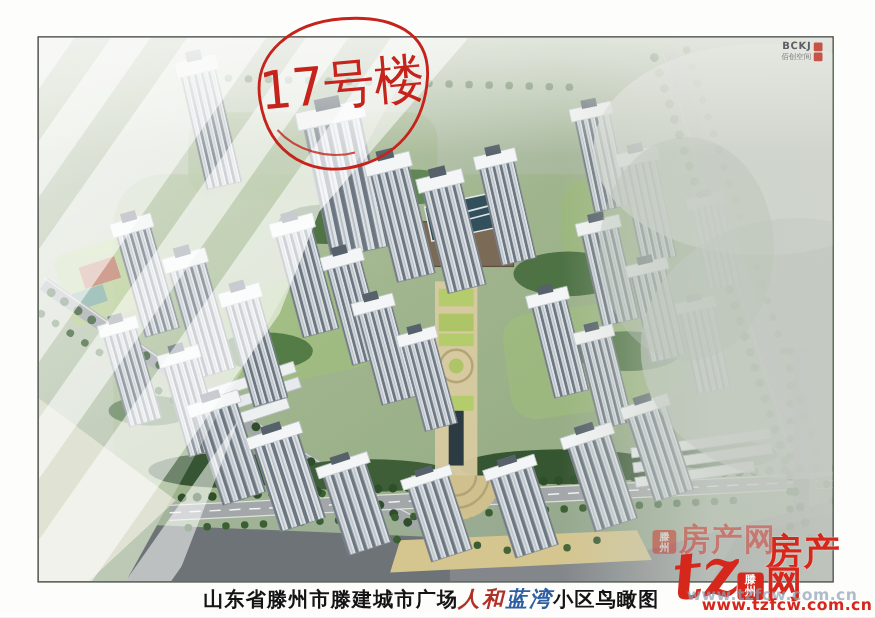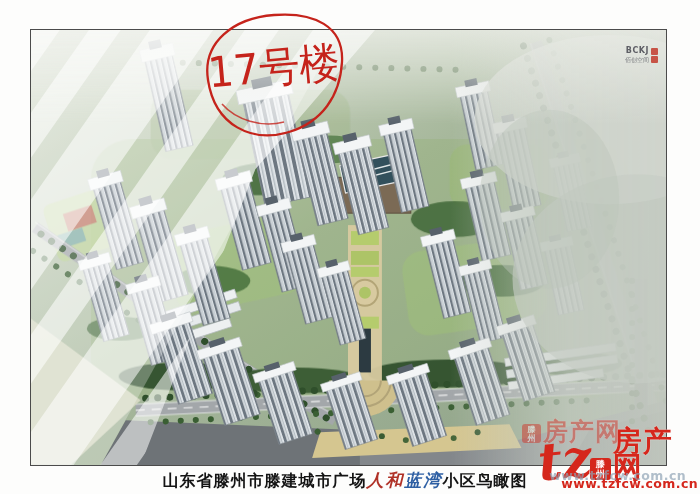--- a/index.html
+++ b/index.html
@@ -4,21 +4,21 @@
 <style>
   html,body{margin:0;padding:0;background:#ffffff;}
   .page{position:relative;width:700px;height:494px;background:#fdfdfc;overflow:hidden;
         font-family:"DejaVu Sans",sans-serif;}
   
   .photo{position:absolute;left:30px;top:29px;width:637px;height:437px;
          border:1px solid #4b4b4b;box-sizing:border-box;background:#aebfa6;overflow:hidden;}
   .photo svg{display:block;}
   
   .corner-logo{position:absolute;left:625px;top:33px;z-index:20;display:flex;flex-direction:column;
-               align-items:flex-end;gap:1px;opacity:.85;margin-top:14px;}
+               align-items:flex-end;gap:1px;opacity:.85;}
   .corner-row{display:flex;align-items:center;gap:2px;}
   .corner-t1{font-size:8px;font-weight:bold;color:#474750;letter-spacing:.5px;line-height:8px;}
   .corner-t2{font-size:6px;color:#6b6b72;line-height:7px;}
   .corner-seal{width:7px;height:7px;background:#c23a2c;border-radius:1px;}
   
   .caption{position:absolute;left:0;top:467px;width:690px;height:36px;z-index:15;
            text-align:center;white-space:nowrap;line-height:26px;}
   .cap-main{font-size:16px;font-weight:bold;color:#141414;letter-spacing:1px;}
   .cap-red{font-size:17px;font-weight:bold;font-style:italic;color:#b03127;
            font-family:"DejaVu Serif",serif;letter-spacing:2px;}

